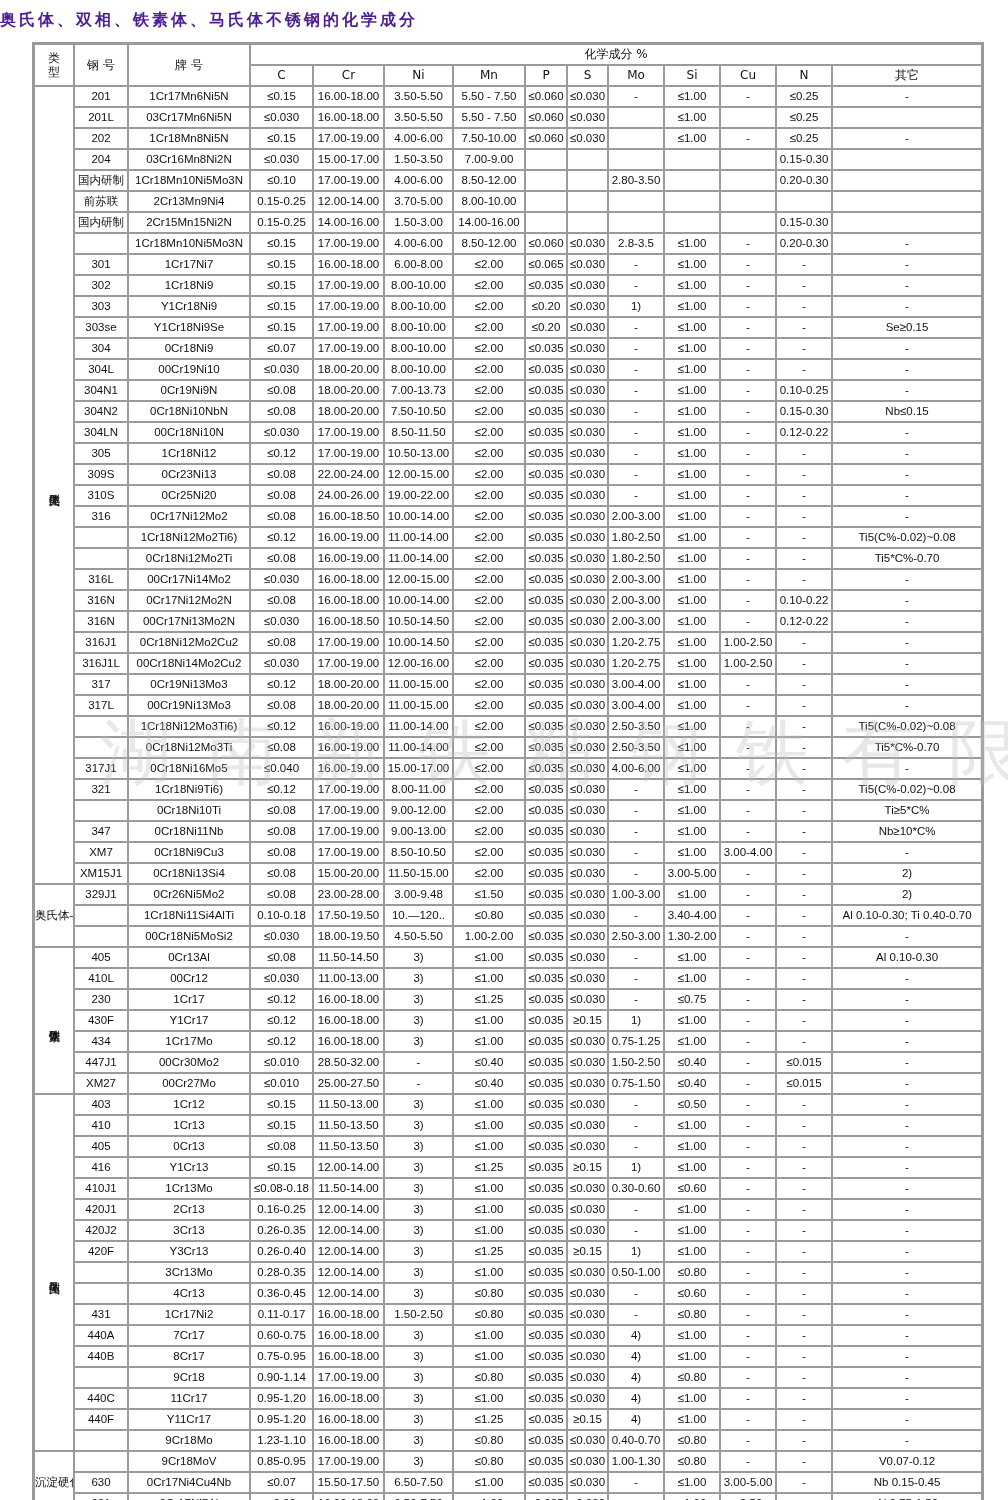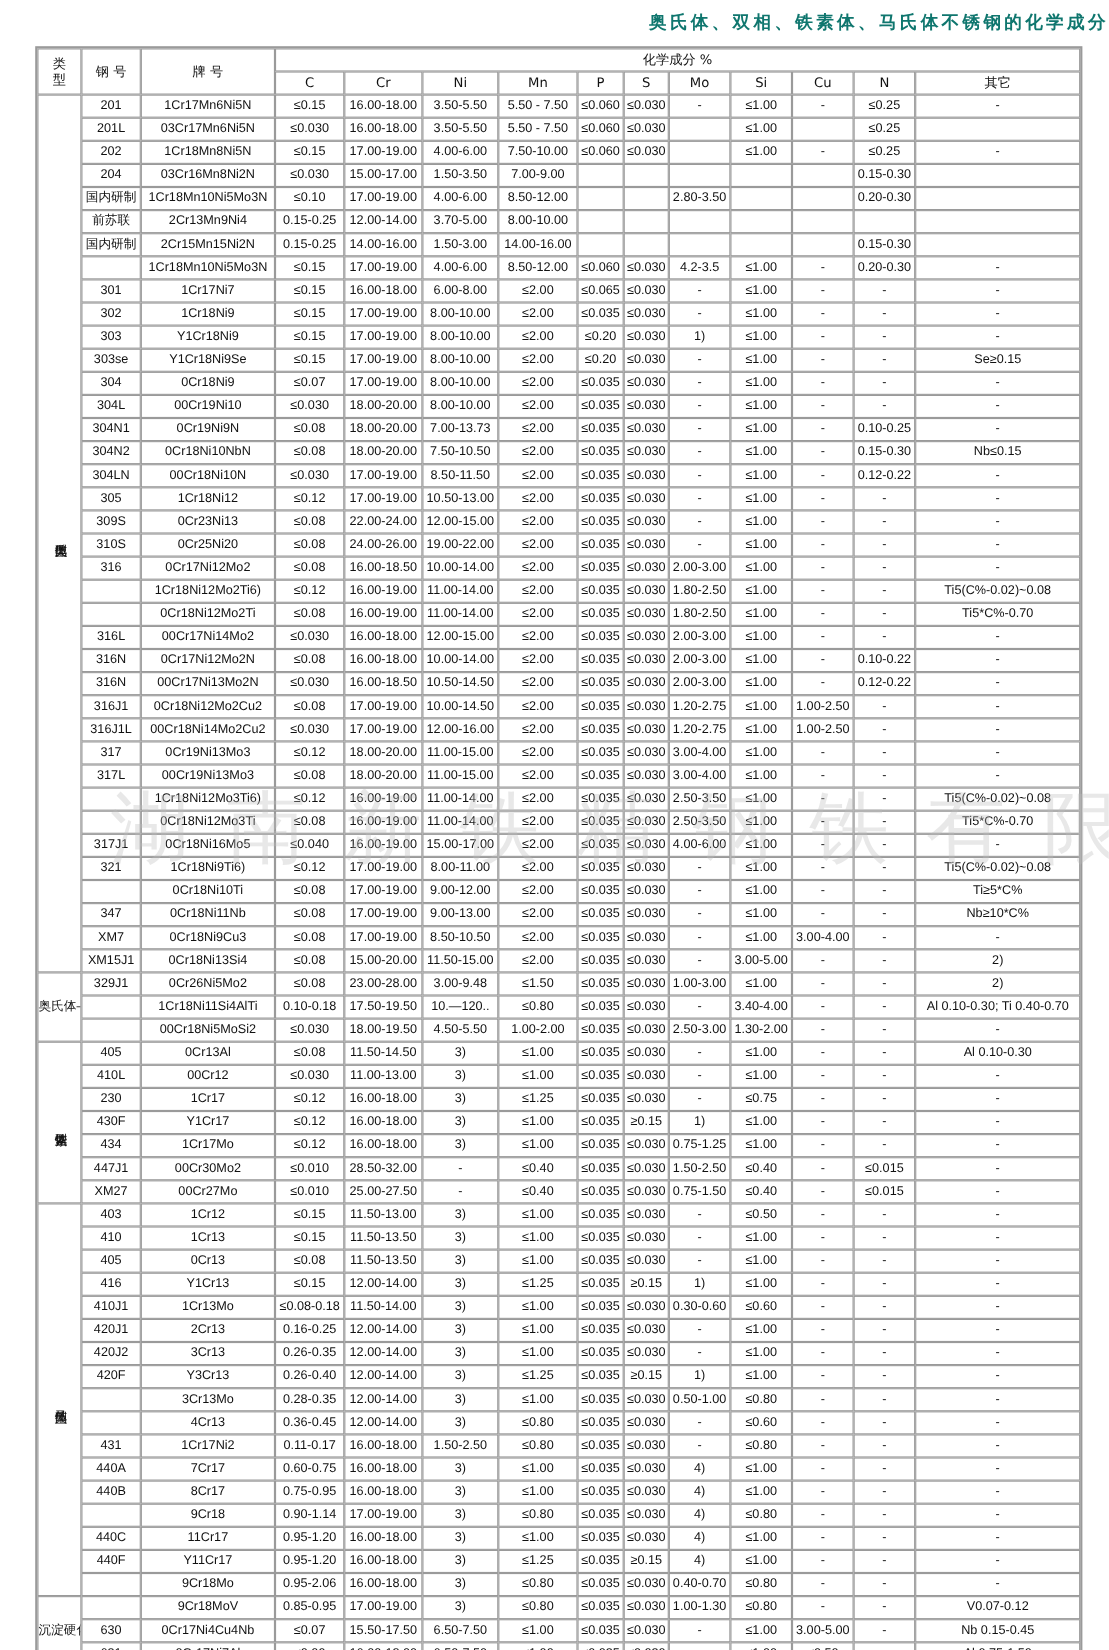--- a/index.html
+++ b/index.html
@@ -1,17 +1,17 @@
 <!DOCTYPE html>
 <html><head>
 <meta charset="utf-8">
 <style>
   html, body { margin: 0; padding: 0; background: #ffffff; }
   body { width: 1008px; height: 1500px; position: relative; overflow: hidden; font-family: "DejaVu Sans", sans-serif; color: #111; }
-  .title { position: absolute; left: 0; top: 10px; width: 1008px; text-align: right; font-size: 16px; font-weight: bold; letter-spacing: 3px; color: #0f766e; }
+  .title { position: absolute; left: 0; top: 10px; width: 1008px; text-align: left; font-size: 16px; font-weight: bold; letter-spacing: 3px; color: #4c1d95; }
   table.main { position: absolute; left: 32px; top: 42px; width: 948px; border-collapse: separate; border-spacing: 0; table-layout: fixed; border: 2px solid #9a9a9a; }
   table.main td, table.main th { border: 1px solid #9a9a9a; padding: 0; height: 19px; font-size: 11.5px; font-weight: normal; text-align: center; white-space: nowrap; overflow: hidden; line-height: 19px; font-family: "Liberation Sans", sans-serif; }
   table.main th { font-family: "DejaVu Sans", sans-serif; font-size: 12px; }
   td.grade { font-family: "Liberation Mono", monospace; font-size: 11.5px; line-height: 15px; vertical-align: top; }
   td.cat { writing-mode: vertical-rl; text-orientation: upright; font-size: 12px; letter-spacing: 0; vertical-align: middle; font-family: "DejaVu Sans", sans-serif; }
   td.cat-h { font-size: 12px; line-height: 16px; white-space: normal; font-family: "DejaVu Sans", sans-serif; }
   th.group { text-align: center; font-size: 11px; }
   .watermark { position: absolute; left: 100px; top: 705px; width: 900px; font-size: 72px; color: rgba(190,190,190,0.35); letter-spacing: 34px; pointer-events: none; font-family: "DejaVu Sans", sans-serif; white-space: nowrap; }
 </style>
 </head>
@@ -166,21 +166,21 @@
       </tr>
       <tr>
         <td class="grade"></td>
         <td>1Cr18Mn10Ni5Mo3N</td>
         <td>≤0.15</td>
         <td>17.00-19.00</td>
         <td>4.00-6.00</td>
         <td>8.50-12.00</td>
         <td>≤0.060</td>
         <td>≤0.030</td>
-        <td>4.2-3.5</td>
+        <td>2.8-3.5</td>
         <td>≤1.00</td>
         <td>-</td>
         <td>0.20-0.30</td>
         <td>-</td>
       </tr>
       <tr>
         <td class="grade">301</td>
         <td>1Cr17Ni7</td>
         <td>≤0.15</td>
         <td>16.00-18.00</td>
@@ -1018,21 +1018,21 @@
         <td>≥0.15</td>
         <td>4)</td>
         <td>≤1.00</td>
         <td>-</td>
         <td>-</td>
         <td>-</td>
       </tr>
       <tr>
         <td class="grade"></td>
         <td>9Cr18Mo</td>
-        <td>0.95-2.06</td>
+        <td>1.23-1.10</td>
         <td>16.00-18.00</td>
         <td>3)</td>
         <td>≤0.80</td>
         <td>≤0.035</td>
         <td>≤0.030</td>
         <td>0.40-0.70</td>
         <td>≤0.80</td>
         <td>-</td>
         <td>-</td>
         <td>-</td>

